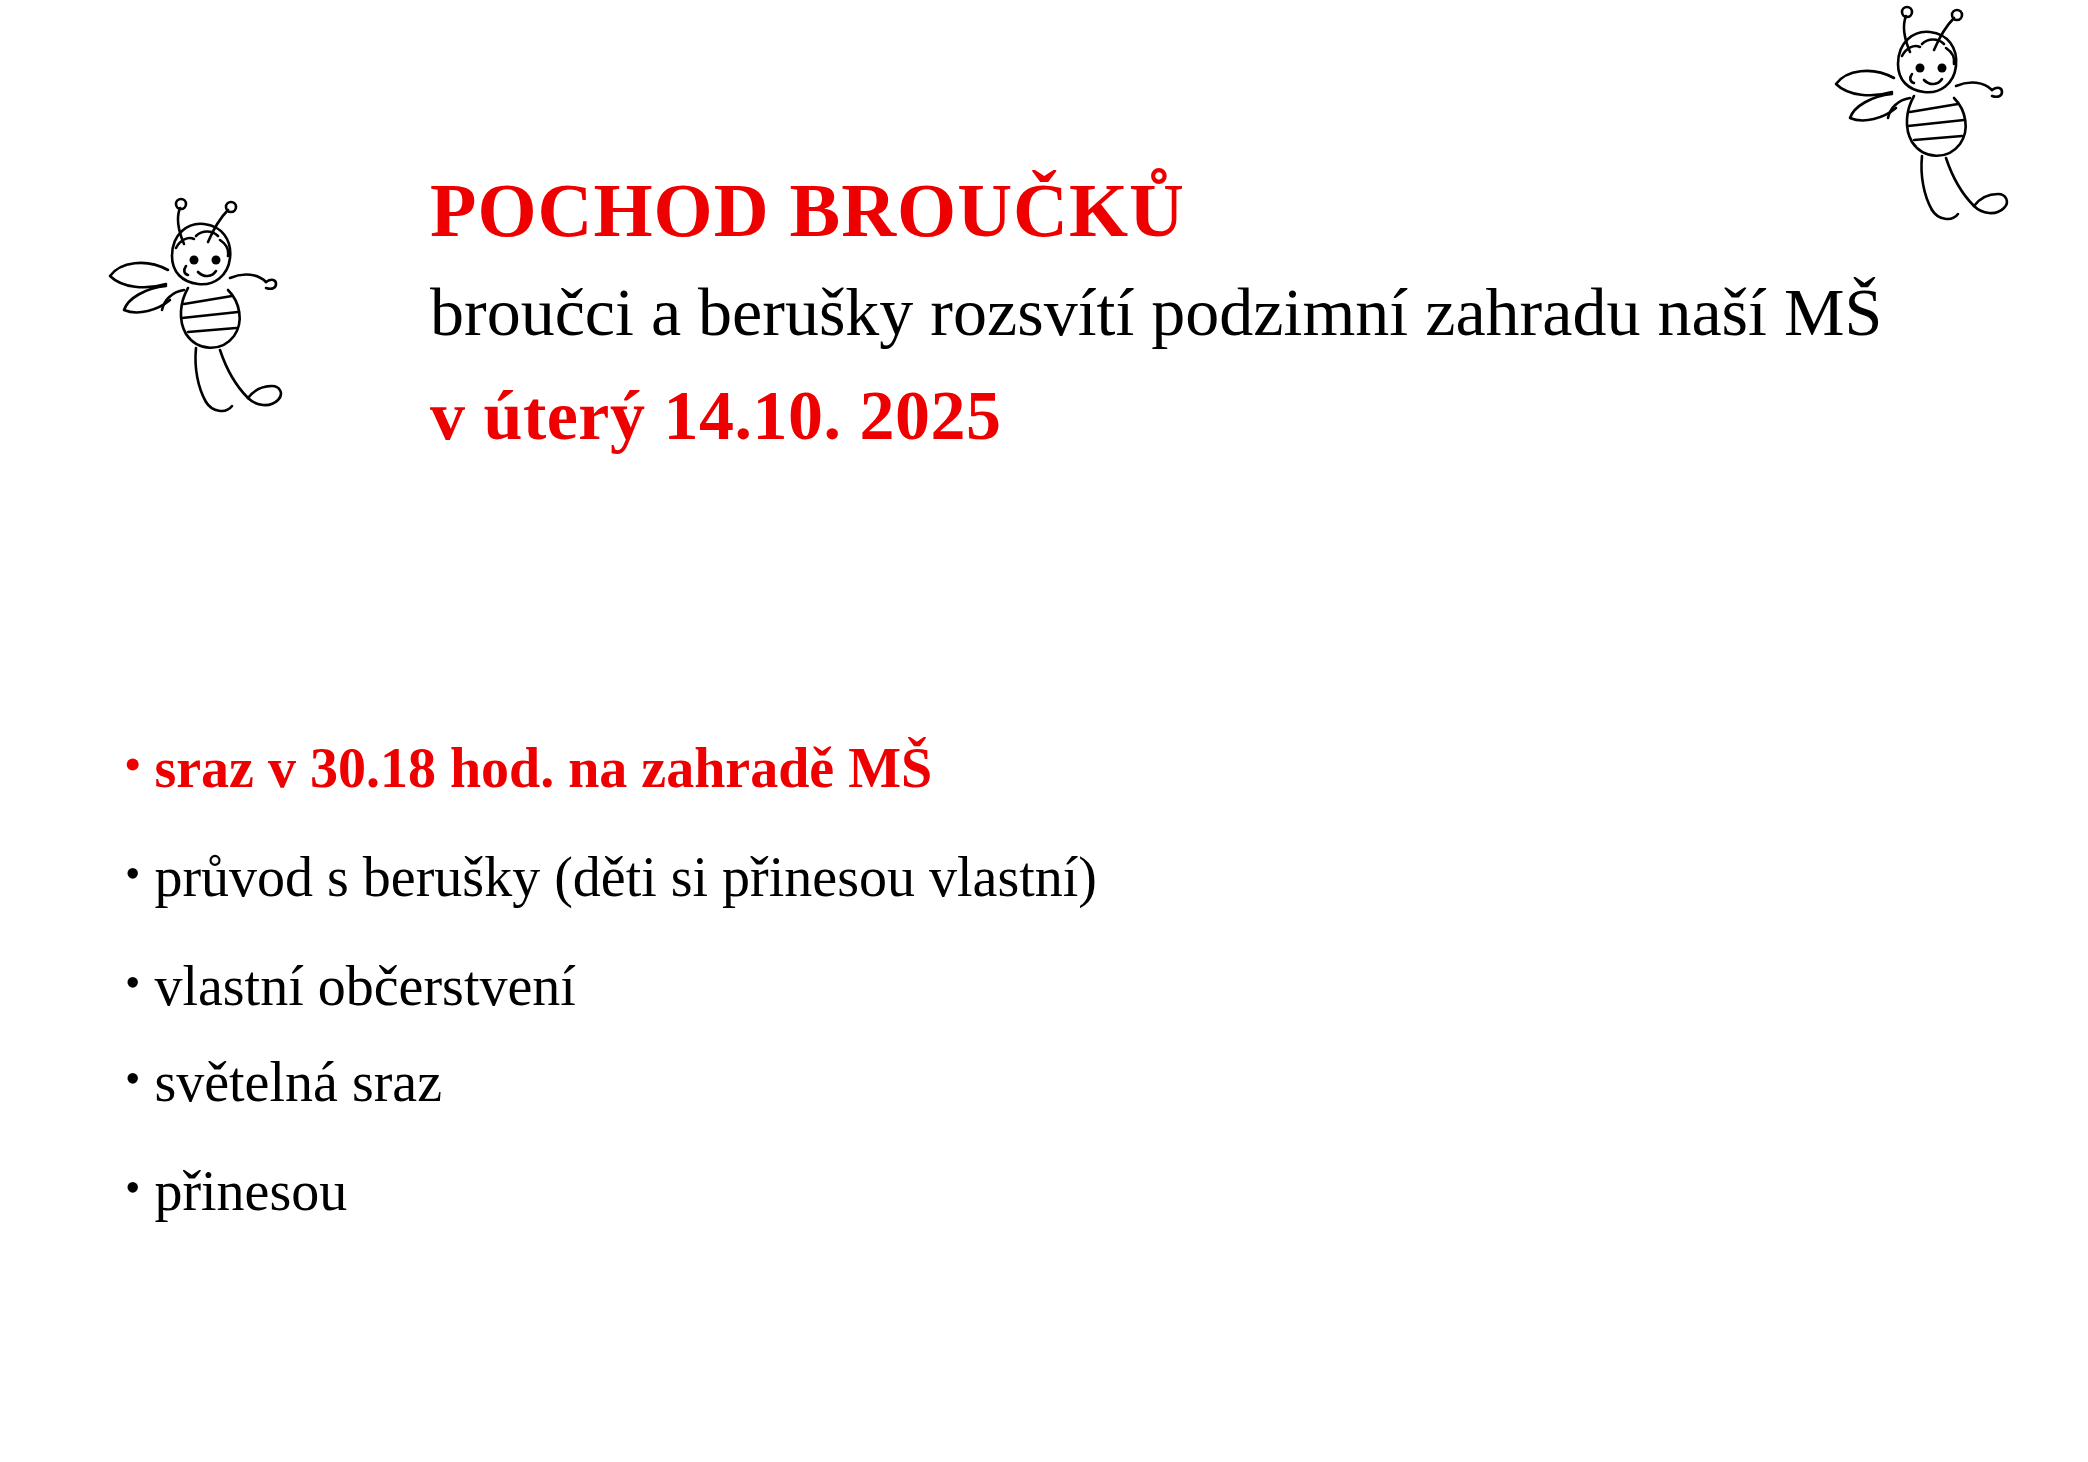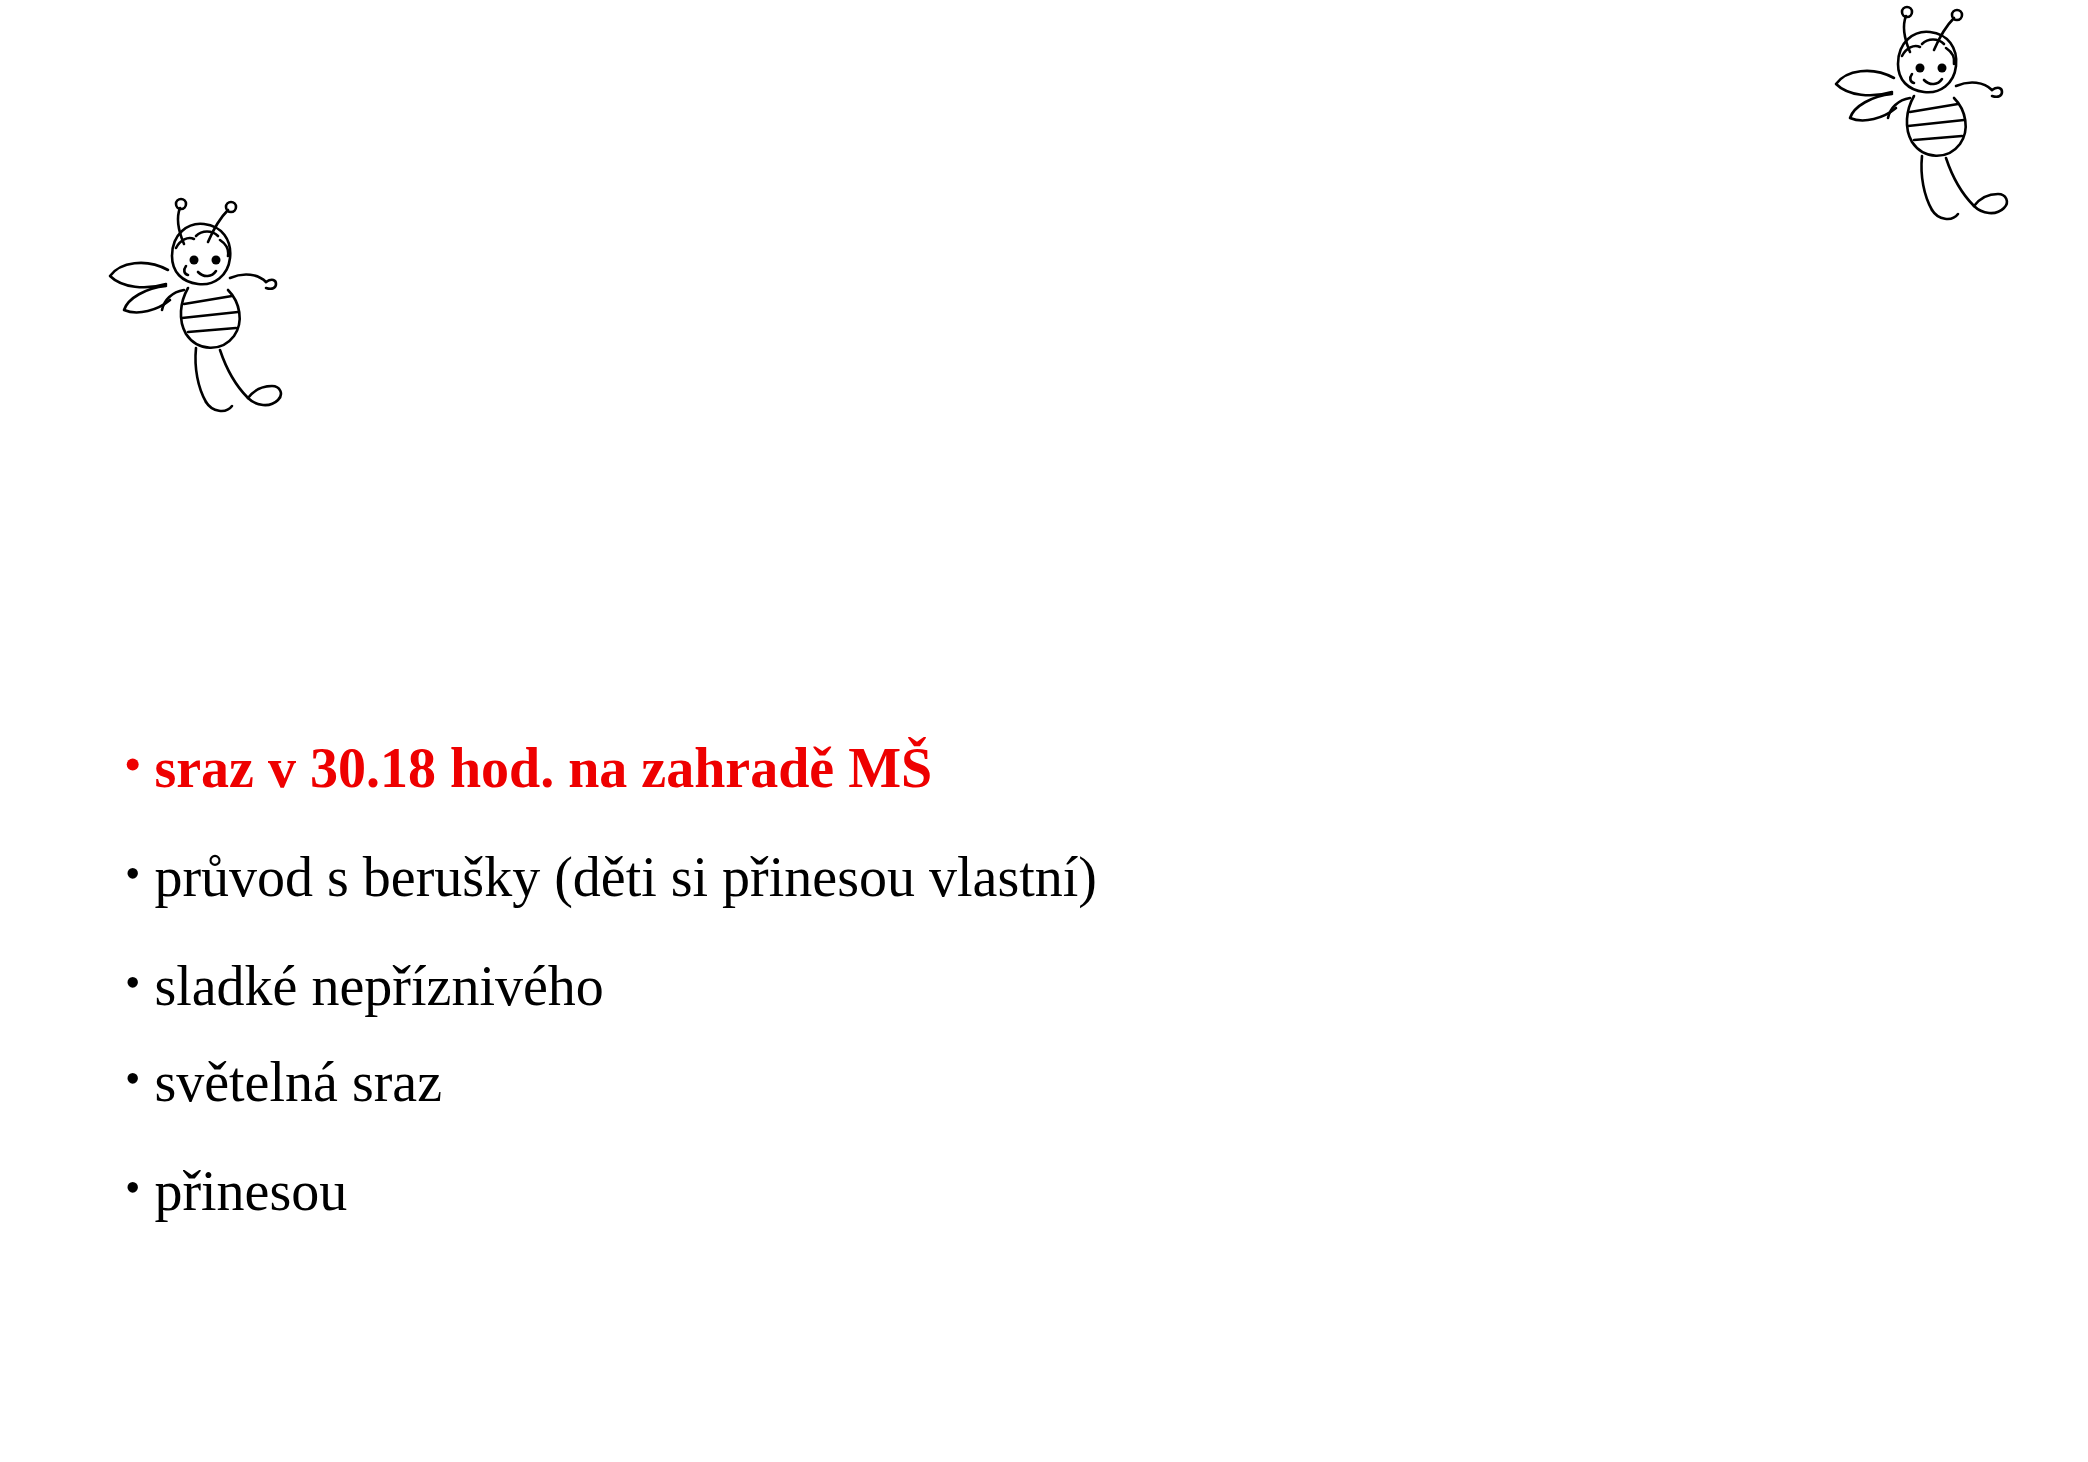--- a/index.html
+++ b/index.html
@@ -124,36 +124,41 @@
     height: 100%;
     display: block;
   }
 </style>
 </head>
 <body>
 
 <div class="poster">
 
 
+  <div class="title-block">
+    <div class="main-title">POCHOD BROUČKŮ</div>
+    <div class="subtitle">broučci a berušky rozsvítí podzimní zahradu naší MŠ</div>
+    <div class="date-line">v úterý  14.10. 2025</div>
+  </div>
 
   <div class="details">
 
     <div class="bullet-row highlight">
       <span class="bullet-dot">•</span>
       <span class="bullet-text">sraz v 30.18 hod. na zahradě MŠ</span>
     </div>
 
     <div class="bullet-row">
       <span class="bullet-dot">•</span>
       <span class="bullet-text">průvod s berušky (děti si přinesou vlastní)</span>
     </div>
 
     <div class="bullet-row tight">
       <span class="bullet-dot">•</span>
-      <span class="bullet-text">sladké nepříznivého</span>
+      <span class="bullet-text">vlastní občerstvení</span>
     </div>
 
     <div class="bullet-row">
       <span class="bullet-dot">•</span>
       <span class="bullet-text">světelná sraz</span>
     </div>
 
     <div class="bullet-row tight">
       <span class="bullet-dot">•</span>
       <span class="bullet-text">přinesou</span>

